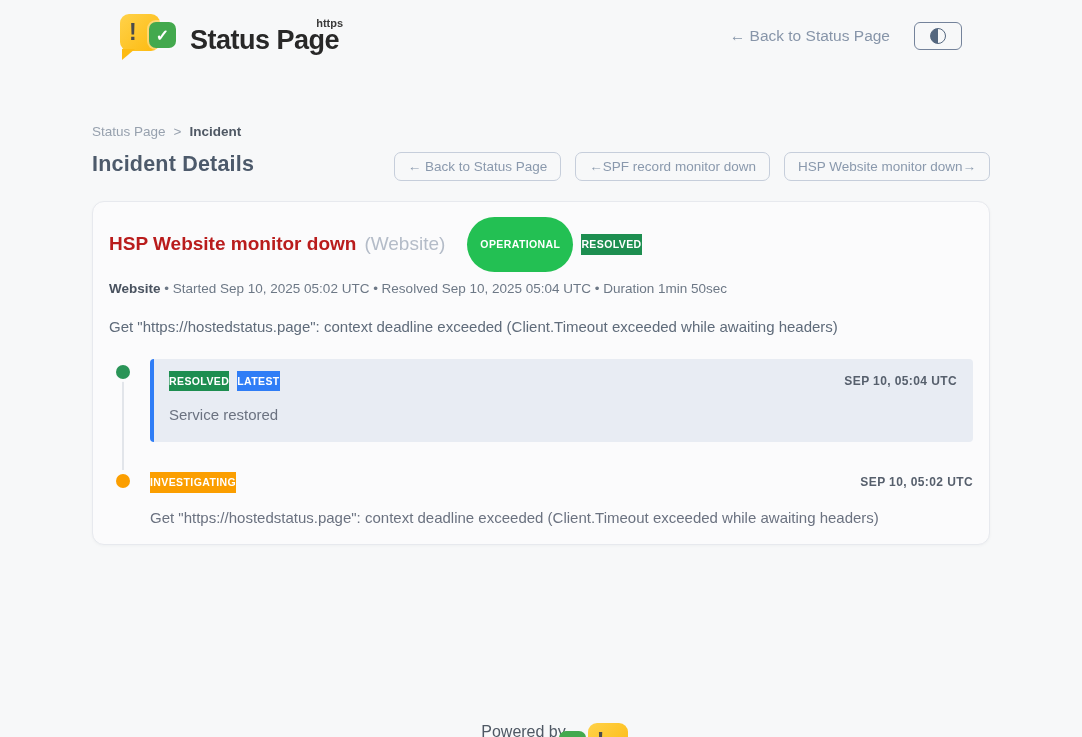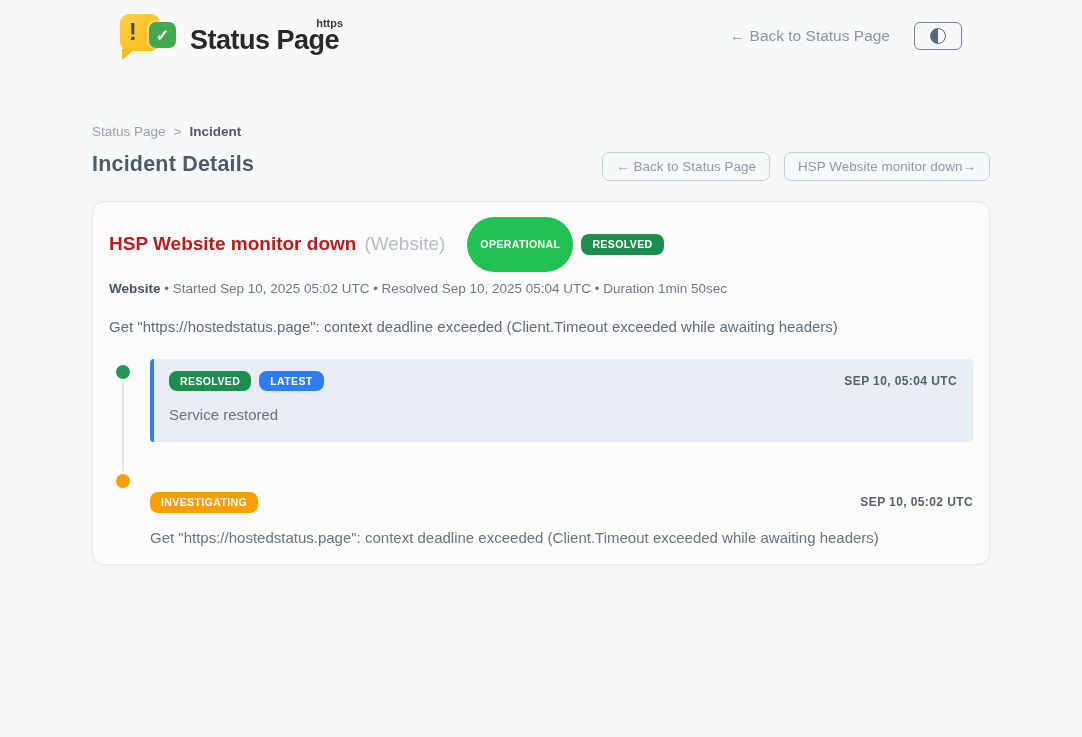--- a/index.html
+++ b/index.html
@@ -63,21 +63,21 @@
   
   .card {
     margin-top:20px; background:#fbfbfc; border:1px solid #e7e9ee; border-radius:12px;
     box-shadow:0 1px 3px rgba(30,40,60,.04); padding:15px 16px 18px 16px;
   }
   .card-title-row { display:flex; align-items:center; gap:8px; }
   .incident-title { font-size:19px; font-weight:700; color:#b91c1c; }
   .incident-scope { font-size:19px; font-weight:400; color:#b4bcc8; margin-right:14px; }
   .badge {
     display:inline-block; color:#fff; font-weight:700; letter-spacing:.4px;
-    font-size:10.5px; padding:5px 11px; border-radius:8px; line-height:1;
+    font-size:10.5px; padding:5px 0; border-radius:0; line-height:1;
   }
   .badge-operational { background:#23c053; border-radius:999px; padding:22px 13px; }
   .badge-resolved  { background:#1d8e50; }
   .badge-latest    { background:#2f7df6; }
   .badge-investigating { background:#fb9e00; }
   .meta-line { margin-top:9px; font-size:13.5px; color:#6d7886; }
   .meta-service { font-weight:700; color:#49525f;text-align:right; }
   .incident-desc { margin-top:22px; font-size:15px; color:#5f6b7a; }
   
   .timeline { margin-top:24px; position:relative; }
@@ -93,21 +93,21 @@
   .dot-orange { background:#fb9e00; }
   .tl-content { flex:1; }
   .tl-content.boxed {
     background:#e8ecf3; border-left:4px solid #2f7df6; border-radius:4px;
     padding:12px 16px 19px 15px;
   }
   .tl-head { display:flex; align-items:center; justify-content:space-between; }
   .tl-badges { display:flex; gap:8px; }
   .tl-time { font-size:12px; font-weight:700; color:#565f6c; letter-spacing:.4px; }
   .tl-msg { margin-top:15px; font-size:15px; color:#6b7280; }
-  .tl-content.plain { padding-top:4px;margin-top:20px; }
+  .tl-content.plain { padding-top:4px; }
   .tl-content.plain .tl-msg { margin-top:16px; }
   
   footer { text-align:center; }
   .powered { margin-top:176px; display:flex; align-items:center; justify-content:center; gap:9px; color:#4f5864; font-size:16px; cursor:pointer; }
   .mini-mark-wrap { width:26px; height:22px; position:relative; }
   .mini-mark-wrap .logo-mark { transform:scale(0.42); transform-origin:top left; }
   .mini-mark-wrap .logo-mark .check-sq { box-shadow:none; }
   .copyright { margin-top:16px; font-size:13px; color:#b3bac3; }
 </style>
 </head>
@@ -139,20 +139,21 @@
   <div class="breadcrumb">
     <span class="crumb-link">Status Page</span>
     <span class="crumb-sep">&gt;</span>
     <span class="crumb-current">Incident</span>
   </div>
 
   <div class="title-row">
     <h1 class="page-title">Incident Details</h1>
     <div class="nav-buttons">
       <button class="nav-btn">← Back to Status Page</button>
+      <button class="nav-btn">←SPF record monitor down</button>
       <button class="nav-btn">HSP Website monitor down→</button>
     </div>
   </div>
 
   <section class="card">
     <div class="card-title-row">
       <span class="incident-title">HSP Website monitor down</span>
       <span class="incident-scope">(Website)</span>
       <span class="badge badge-operational">OPERATIONAL</span>
       <span class="badge badge-resolved">RESOLVED</span>

